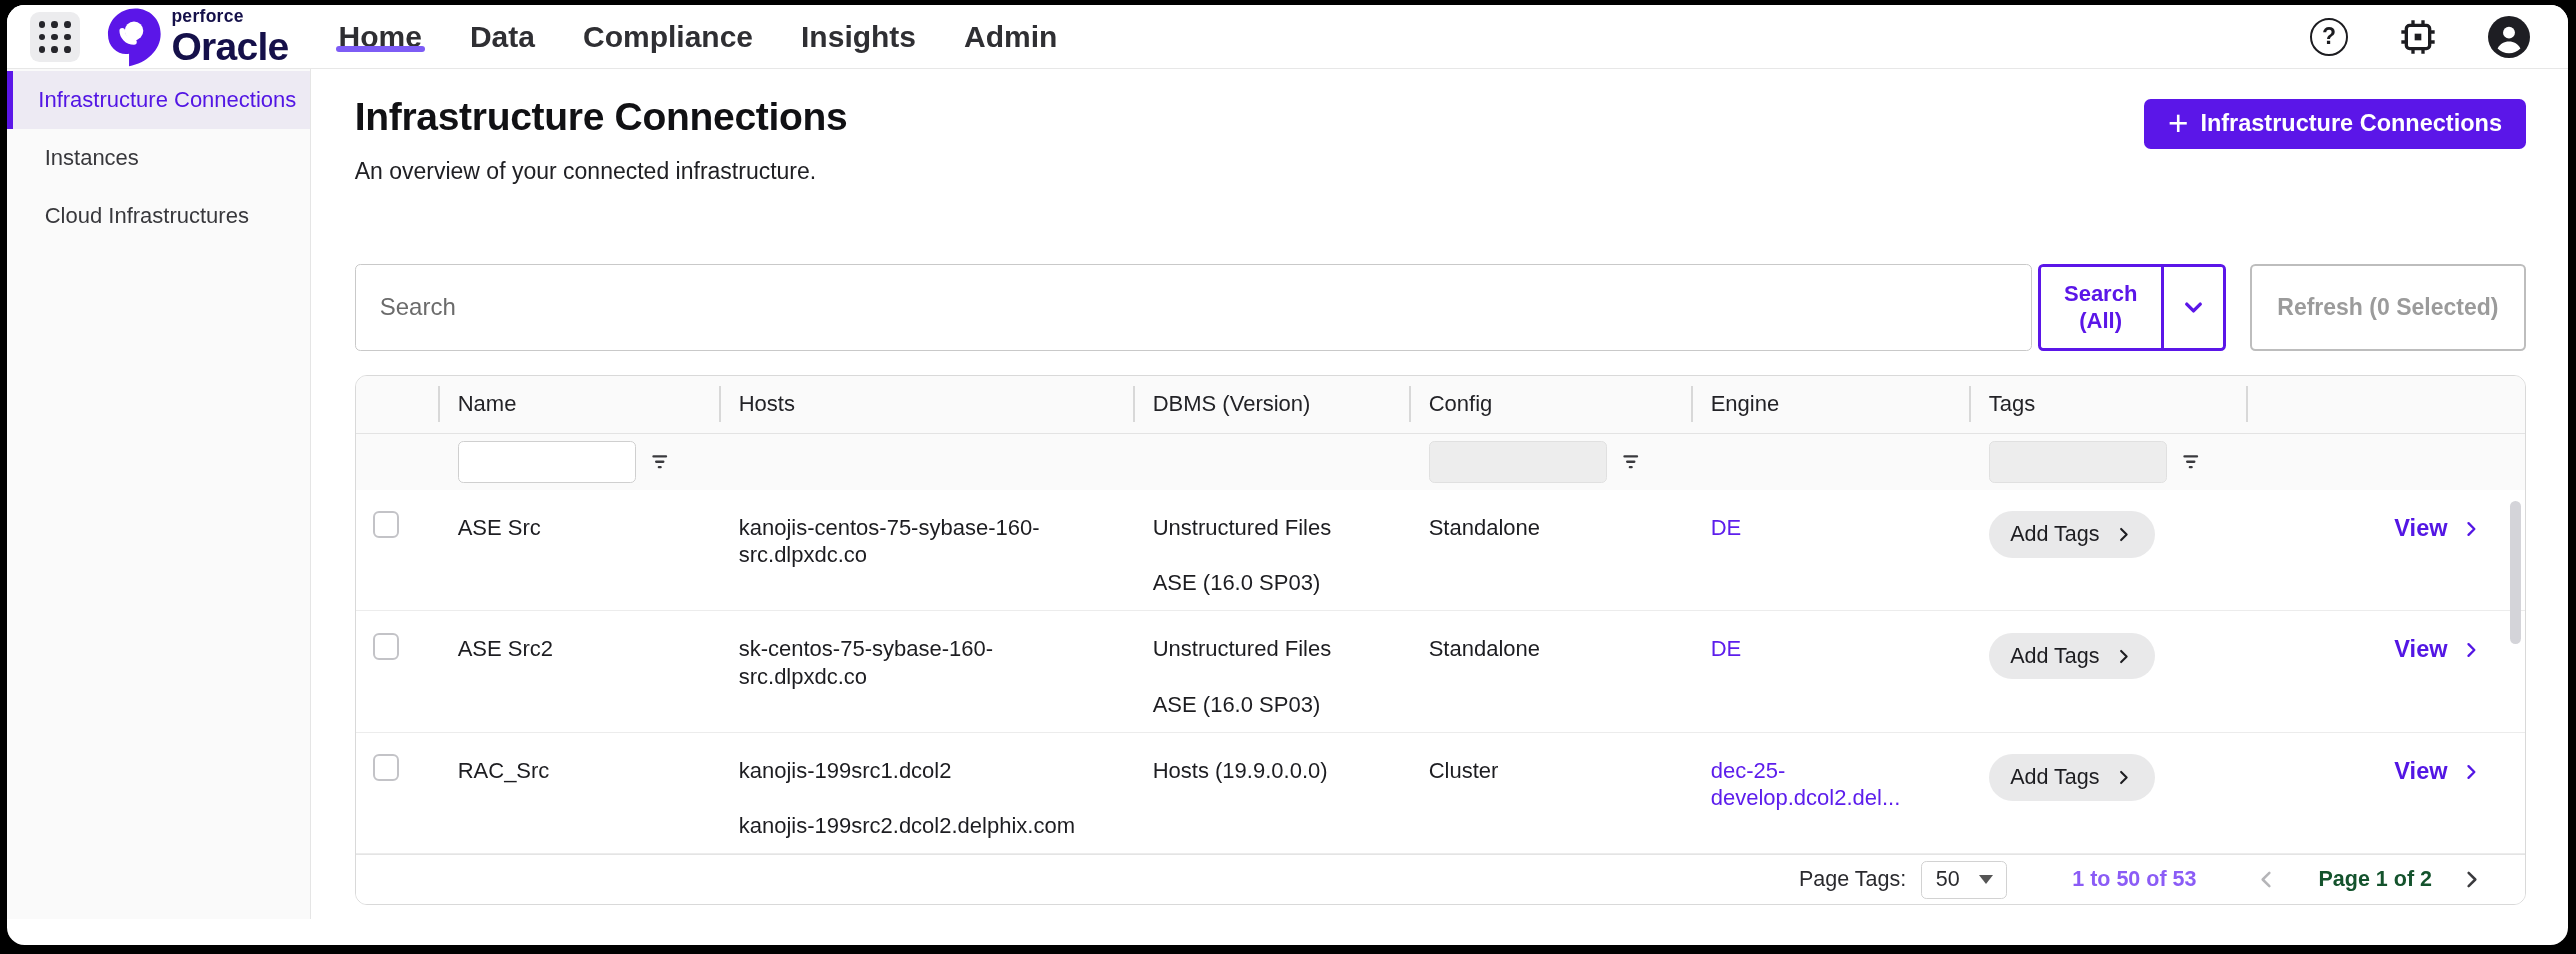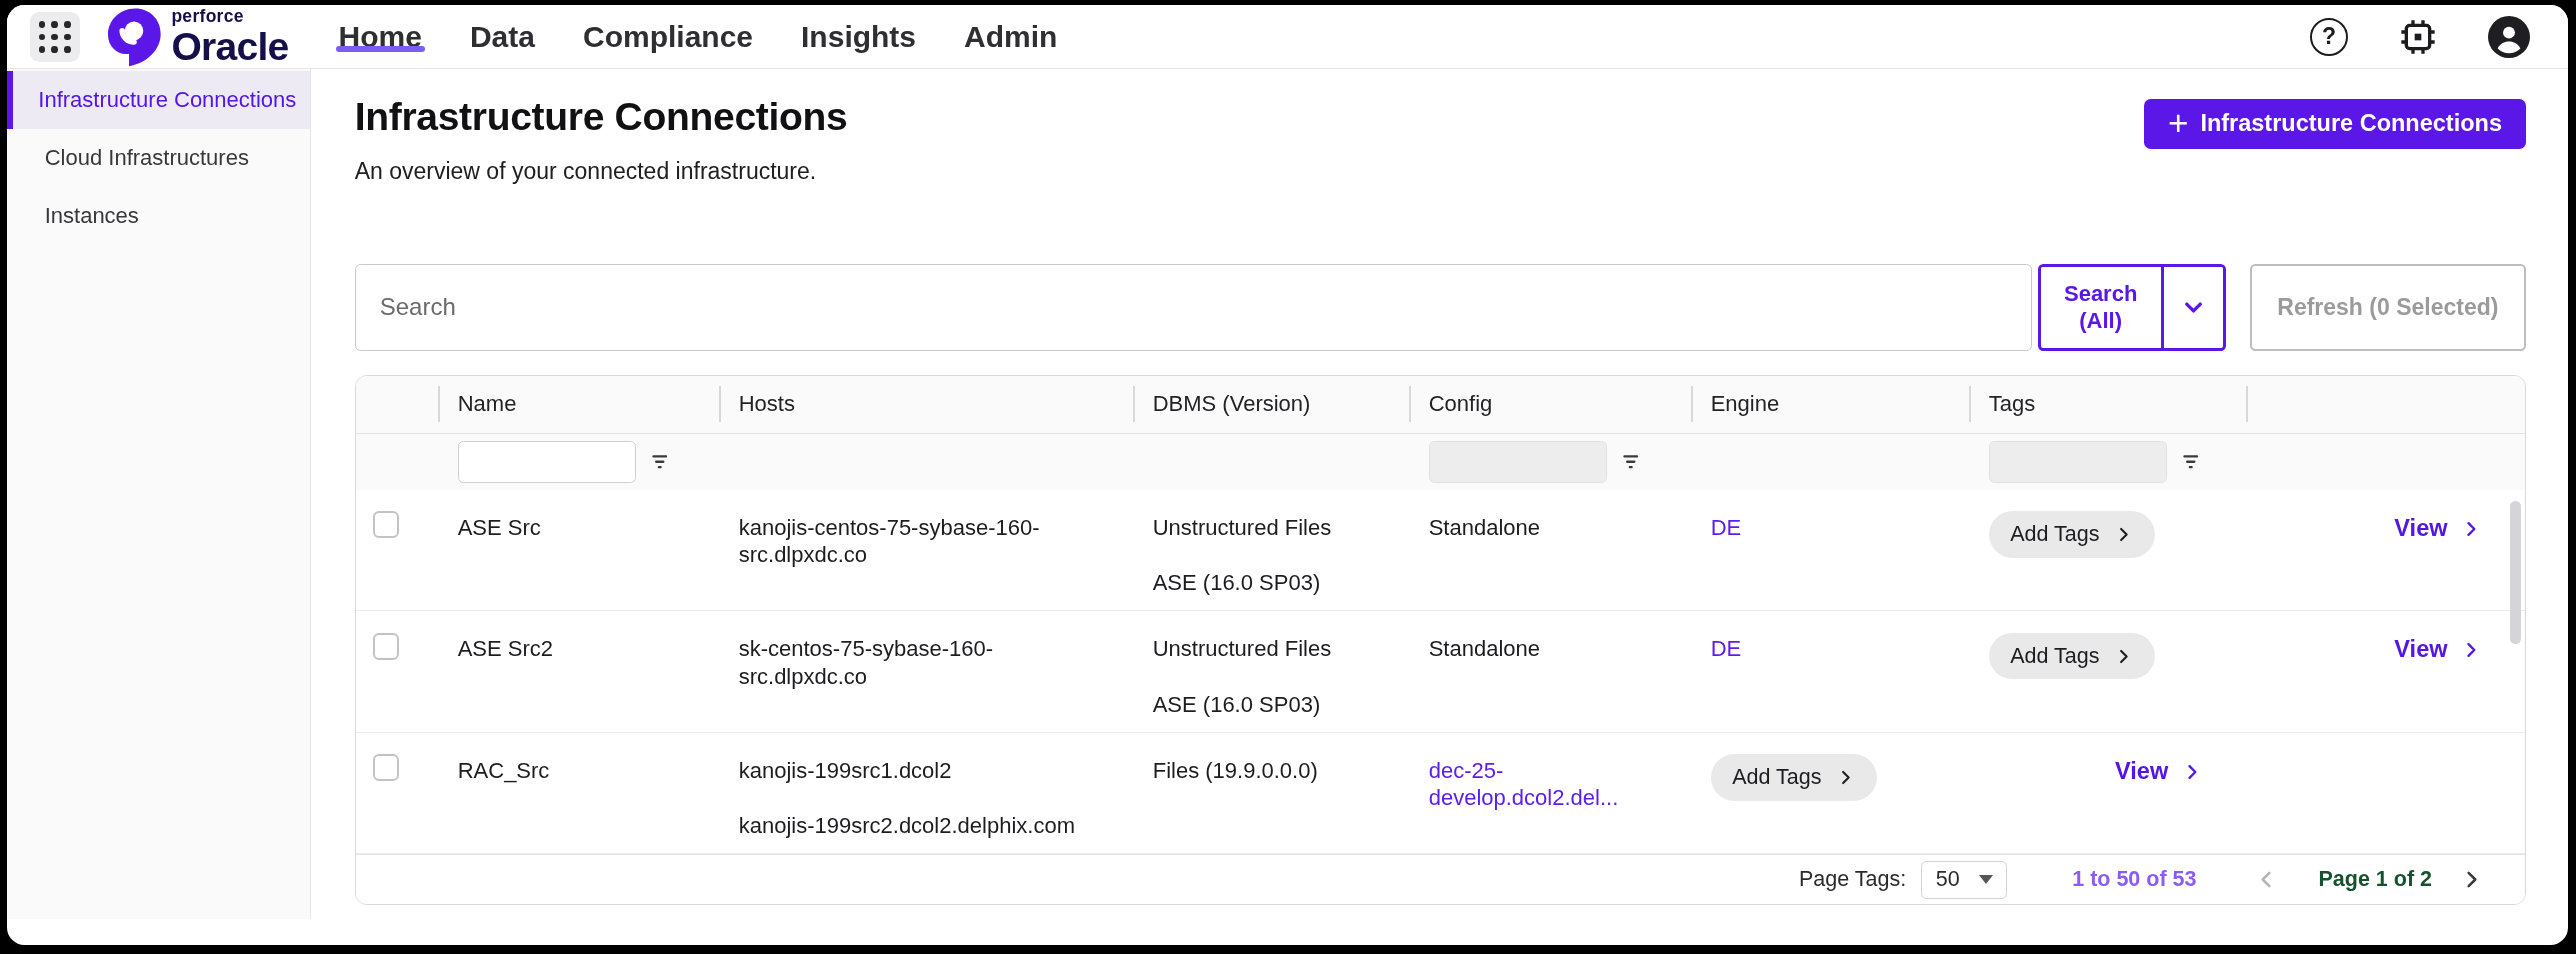--- a/index.html
+++ b/index.html
@@ -129,22 +129,22 @@
         <circle cx="12" cy="12" r="12" fill="#1e1e23"></circle>
         <circle cx="12" cy="9.5" r="3.4" fill="#fff"></circle>
         <path d="M5.5 18.6 C6.8 15.9 9.2 14.6 12 14.6 C14.8 14.6 17.2 15.9 18.5 18.6 C16.8 20.3 14.5 21.3 12 21.3 C9.5 21.3 7.2 20.3 5.5 18.6 Z" fill="#fff"></path>
       </svg>
     </div>
   </header>
 
   <div class="layout">
     <aside class="sidebar" id="sidebar">
         <div class="side-item active">Infrastructure Connections</div>
+        <div class="side-item">Instances</div>
         <div class="side-item">Cloud Infrastructures</div>
-        <div class="side-item">Instances</div>
       </aside>
 
     <main class="main">
       <div class="page-header">
         <div>
           <h1 class="page-title">Infrastructure Connections</h1>
           <p class="page-subtitle">An overview of your connected infrastructure.</p>
         </div>
         <button class="btn-primary">
           <span class="plus">+</span>
@@ -268,22 +268,23 @@
   <div class="tr grid">
     <div>
                 <span class="checkbox"></span>
               </div>
     <div class="td">RAC_Src</div>
     <div class="td">
                 <div class="cell-line">kanojis-199src1.dcol2</div>
                 <div class="cell-line">kanojis-199src2.dcol2.delphix.com</div>
               </div>
     <div class="td">
-                <div class="cell-line">Files (19.9.0.0.0)</div>
-              </div>
+                <div class="cell-line">Hosts (19.9.0.0.0)</div>
+              </div>
+    <div class="td">Cluster</div>
     <div class="td"><a class="engine-link">dec-25-develop.dcol2.del...</a></div>
     <div class="td">
       <button class="pill">
         <span>Add Tags</span>
         <svg width="19" height="19" viewBox="0 0 24 24" fill="none" stroke="#1d1d21" stroke-width="2.6" stroke-linecap="round" stroke-linejoin="round">
                     <path d="M9 5l7 7-7 7"></path>
                   </svg>
       </button>
     </div>
     <div class="td td-view">

